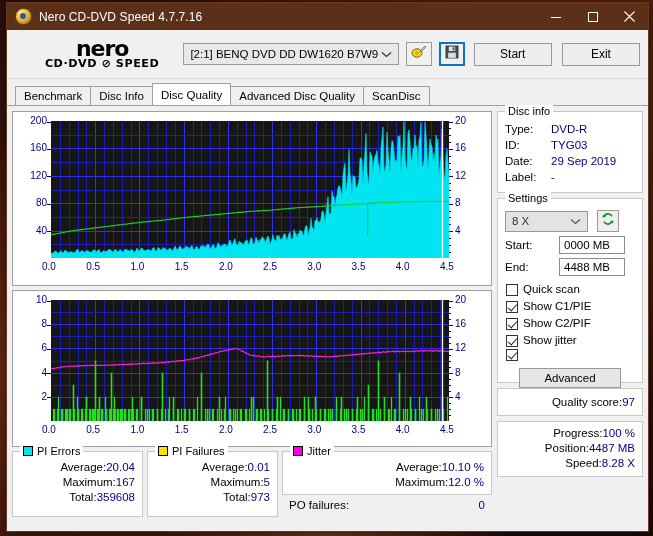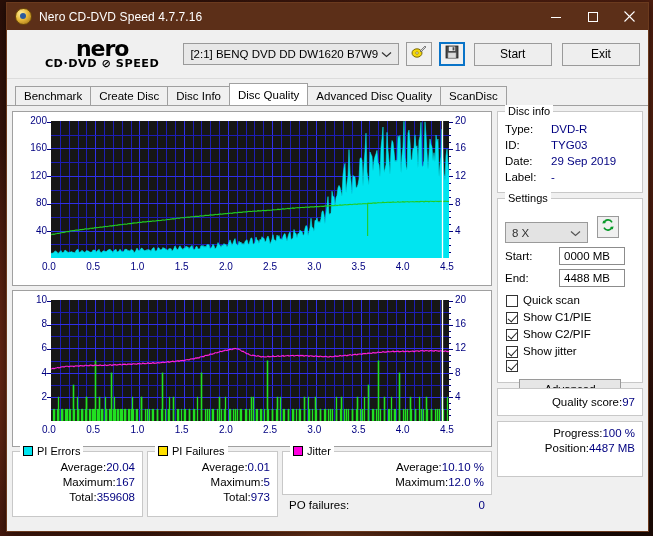--- a/index.html
+++ b/index.html
@@ -312,21 +312,20 @@
   .speed-select {
     width: 83px; height: 21px;
     background: #e3e3e3;
     border: 1px solid #9a9a9a;
     font-size: 11.5px;
     display: flex; align-items: center;
     padding-left: 6px;
     color: #333;
     position: relative;
     box-sizing: border-box;
-    margin-top: 12px;
   }
   .speed-select .caret { position:absolute; right:6px; top:50%; transform: translateY(-50%); }
   .refresh-btn {
     width: 22px; height: 22px;
     margin-left: 9px;
     border: 1px solid #9a9a9a;
     background: #f0f0f0;
     display:flex; align-items:center; justify-content:center;
     box-sizing: border-box;
   }
@@ -468,21 +467,20 @@
           <rect x="3" y="7.8" width="8" height="5.2" fill="#dcdcdc" stroke="#888" stroke-width=".5"></rect>
         </svg>
       </span>
     </div>
     <div class="tb-btn start">Start</div>
     <div class="tb-btn exit">Exit</div>
   </div>
 
   <div class="tabstrip">
     <div class="tab">Benchmark</div>
-    <div class="tab">Create Disc</div>
     <div class="tab">Disc Info</div>
     <div class="tab active">Disc Quality</div>
     <div class="tab">Advanced Disc Quality</div>
     <div class="tab">ScanDisc</div>
   </div>
 
   <div class="content">
 
     <div class="left-col">
 
@@ -1055,17 +1053,21 @@
 
       <div class="group prog">
         <div class="kv">
           <span class="k">Progress:</span>
           <span class="v">100 %</span>
         </div>
         <div class="kv">
           <span class="k">Position:</span>
           <span class="v">4487 MB</span>
         </div>
+        <div class="kv">
+          <span class="k">Speed:</span>
+          <span class="v">8.28 X</span>
+        </div>
       </div>
 
     </div>
   </div>
 </div>
 
 </body></html>

